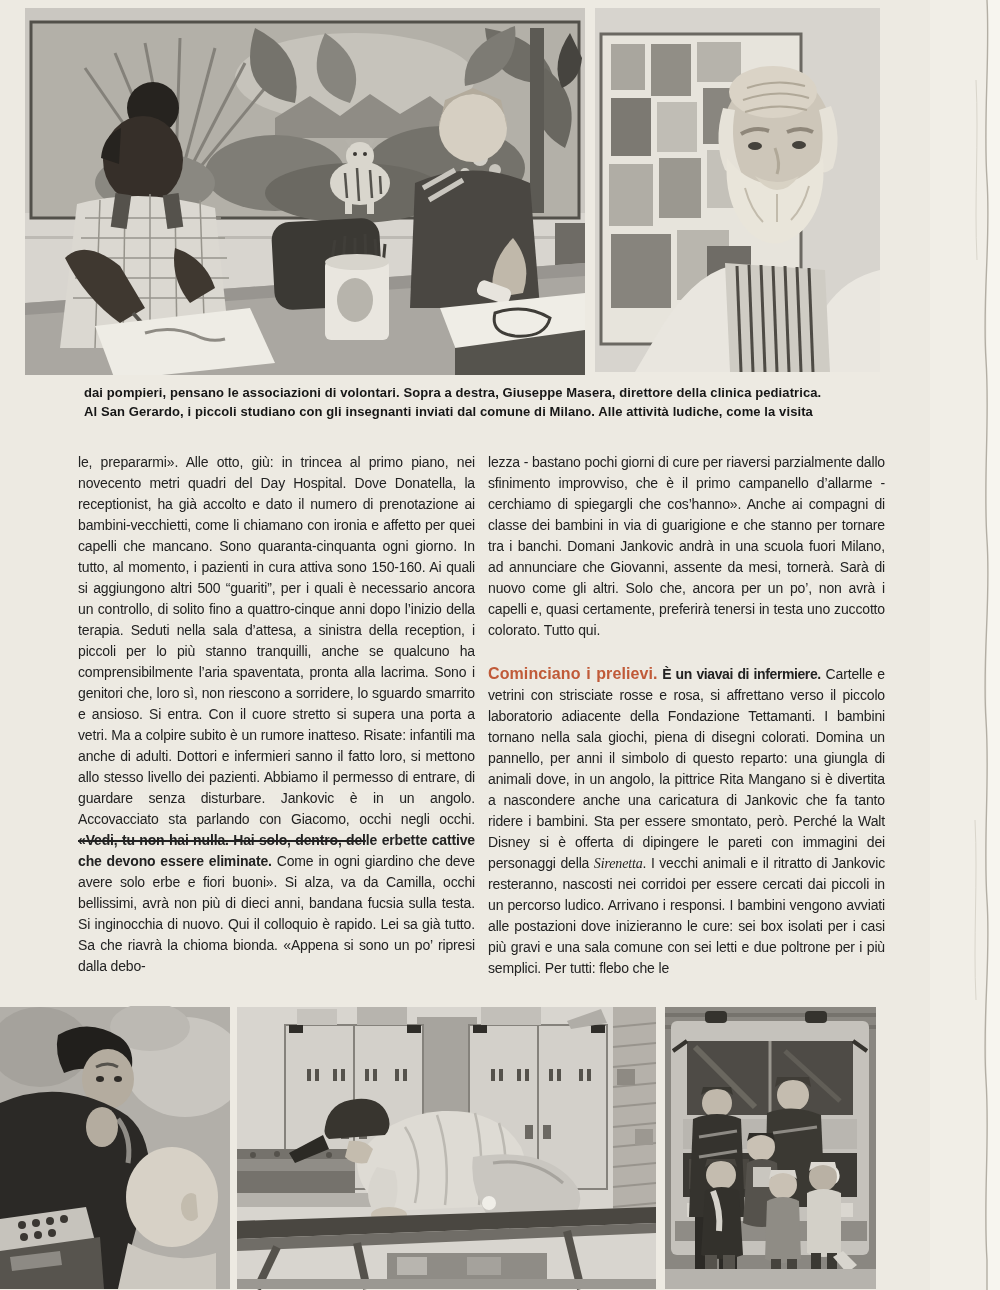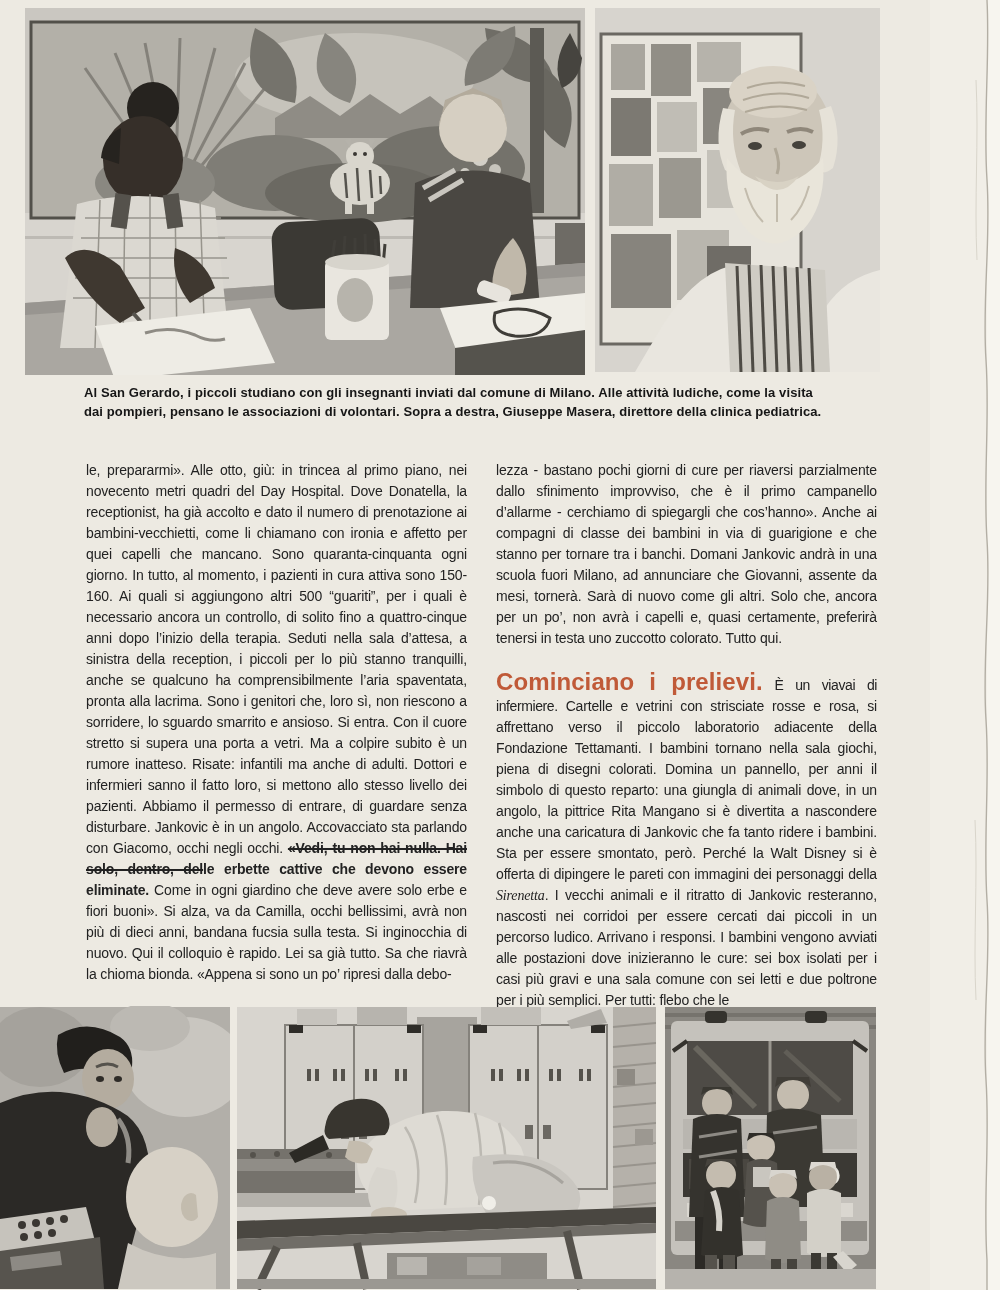--- a/index.html
+++ b/index.html
@@ -26,30 +26,30 @@
     letter-spacing:0.1px;color:#161616;
   }
   .caption div{white-space:nowrap;}
 
   .article{
     position:absolute;left:78px;top:452px;width:808px;
     display:flex;gap:13px;
   }
   .col{width:397px;text-align:justify;hyphens:auto;-webkit-hyphens:auto;}
   .para{
-    margin:8px;
+    margin:0;
     font-size:14px;line-height:21px;letter-spacing:-0.15px;
     color:#222;
   }
   .para + .para{margin-top:22px;}
   .seg-n{font-weight:normal;}
   .seg-b{font-weight:bold;}
   .seg-bs{font-weight:bold;text-decoration:line-through;text-decoration-thickness:2px;}
-  .seg-h{color:var(--heading,#c05a38);font-weight:800;font-size:24px;letter-spacing:0.1px;}
-  .seg-bt{font-weight:normal;letter-spacing:-0.4px;}
+  .seg-h{color:var(--heading,#c05a38);font-weight:800;font-size:16px;letter-spacing:0.1px;}
+  .seg-bt{font-weight:bold;letter-spacing:-0.4px;}
   .seg-i{font-style:italic;font-family:Liberation Serif, serif;}
 
   .torn-edge{
     position:absolute;right:0;top:0;width:70px;height:1290px;
     background:#f1eee7;
   }
   .torn-edge svg{display:block;width:100%;height:100%;}
 </style>
 </head>
 <body>
@@ -221,22 +221,22 @@
           <path d="M150,180 q6,22 18,34"></path>
             <path d="M214,178 q-6,22 -18,34"></path>
             <path d="M182,186 q0,18 0,28"></path>
         </g>
         <path d="M160,168 q22,12 44,0 q-10,14 -22,14 q-12,0 -22,-14z" fill="#d8d2c4"></path>
       </g>
     </svg>
   </div>
 
   <div class="caption">
+    <div>dai pompieri, pensano le associazioni di volontari. Sopra a destra, Giuseppe Masera, direttore della clinica pediatrica.</div>
     <div>Al San Gerardo, i piccoli studiano con gli insegnanti inviati dal comune di Milano. Alle attività ludiche, come la visita</div>
-    <div>dai pompieri, pensano le associazioni di volontari. Sopra a destra, Giuseppe Masera, direttore della clinica pediatrica.</div>
   </div>
 
   <div class="article">
     <div class="col">
         <p class="para"><span class="seg-n">le, prepararmi». Alle otto, giù: in trincea al primo piano, nei novecento metri quadri del Day Hospital. Dove Donatella, la receptionist, ha già accolto e dato il numero di prenotazione ai bambini-vecchietti, come li chiamano con ironia e affetto per quei capelli che mancano. Sono quaranta-cinquanta ogni giorno. In tutto, al momento, i pazienti in cura attiva sono 150-160. Ai quali si aggiungono altri 500 “guariti”, per i quali è necessario ancora un controllo, di solito fino a quattro-cinque anni dopo l’inizio della terapia. Seduti nella sala d’attesa, a sinistra della reception, i piccoli per lo più stanno tranquilli, anche se qualcuno ha comprensibilmente l’aria spaventata, pronta alla lacrima. Sono i genitori che, loro sì, non riescono a sorridere, lo sguardo smarrito e ansioso. Si entra. Con il cuore stretto si supera una porta a vetri. Ma a colpire subito è un rumore inatteso. Risate: infantili ma anche di adulti. Dottori e infermieri sanno il fatto loro, si mettono allo stesso livello dei pazienti. Abbiamo il permesso di entrare, di guardare senza disturbare. Jankovic è in un angolo. Accovacciato sta parlando con Giacomo, occhi negli occhi. </span><span class="seg-bs">«Vedi, tu non hai nulla. Hai solo, dentro, del</span><span class="seg-b">le erbette cattive che devono essere eliminate.</span><span class="seg-n"> Come in ogni giardino che deve avere solo erbe e fiori buoni». Si alza, va da Camilla, occhi bellissimi, avrà non più di dieci anni, bandana fucsia sulla testa. Si inginocchia di nuovo. Qui il colloquio è rapido. Lei sa già tutto. Sa che riavrà la chioma bionda. «Appena si sono un po’ ripresi dalla debo-</span></p>
       </div>
     <div class="col">
         <p class="para"><span class="seg-n">lezza - bastano pochi giorni di cure per riaversi parzialmente dallo sfinimento improvviso, che è il primo campanello d’allarme - cerchiamo di spiegargli che cos’hanno». Anche ai compagni di classe dei bambini in via di guarigione e che stanno per tornare tra i banchi. Domani Jankovic andrà in una scuola fuori Milano, ad annunciare che Giovanni, assente da mesi, tornerà. Sarà di nuovo come gli altri. Solo che, ancora per un po’, non avrà i capelli e, quasi certamente, preferirà tenersi in testa uno zuccotto colorato. Tutto qui.</span></p>
         <p class="para"><span class="seg-h">Cominciano i prelievi.</span><span class="seg-bt"> È un viavai di infermiere.</span><span class="seg-n"> Cartelle e vetrini con strisciate rosse e rosa, si affrettano verso il piccolo laboratorio adiacente della Fondazione Tettamanti. I bambini tornano nella sala giochi, piena di disegni colorati. Domina un pannello, per anni il simbolo di questo reparto: una giungla di animali dove, in un angolo, la pittrice Rita Mangano si è divertita a nascondere anche una caricatura di Jankovic che fa tanto ridere i bambini. Sta per essere smontato, però. Perché la Walt Disney si è offerta di dipingere le pareti con immagini dei personaggi della </span><span class="seg-i">Sirenetta</span><span class="seg-n">. I vecchi animali e il ritratto di Jankovic resteranno, nascosti nei corridoi per essere cercati dai piccoli in un percorso ludico. Arrivano i responsi. I bambini vengono avviati alle postazioni dove inizieranno le cure: sei box isolati per i casi più gravi e una sala comune con sei letti e due poltrone per i più semplici. Per tutti: flebo che le</span></p>
       </div>

